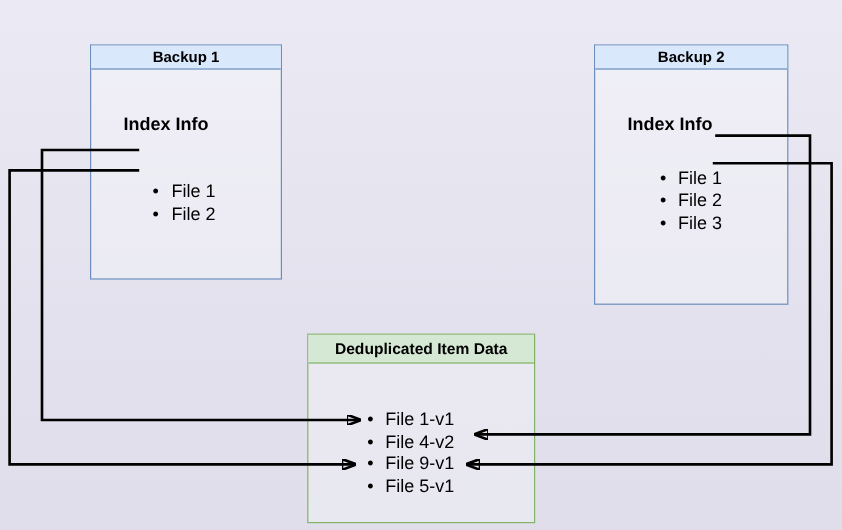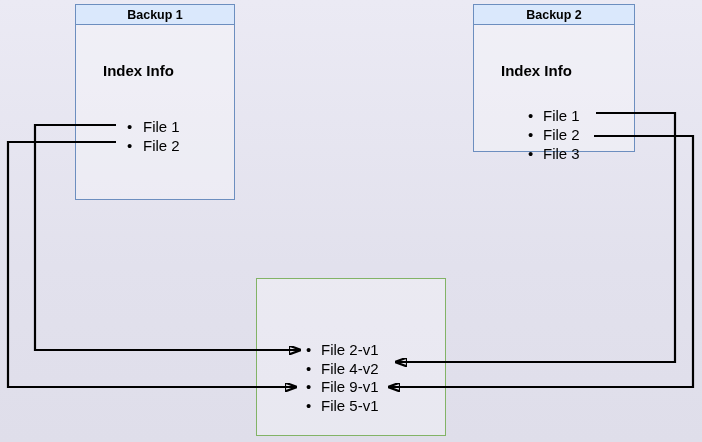--- a/index.html
+++ b/index.html
@@ -12,21 +12,21 @@
     width: 702px;
     height: 442px;
     overflow: hidden;
     background: linear-gradient(180deg, #ebeaf4 0%, #e2e1ed 60%, #dfdeea 100%);
   }
   .box {
     position: absolute;
     box-sizing: border-box;
     background: rgba(255,255,255,0.30);
   }
-  .box.blue  { border: 1.5px solid var(--backup-border); }
+  .box.blue  { border: 1.5px solid var(--backup-border); margin-top: 33px; }
   .box.green { border: 1.5px solid var(--dedup-border); }
   .box-header {
     box-sizing: border-box;
     width: 100%;
     display: flex;
     align-items: center;
     justify-content: center;
     font-weight: bold;
   }
   .blue .box-header {
@@ -86,44 +86,45 @@
         <span class="bullet">•</span>
         <span>File 1</span>
       </li>
       <li>
         <span class="bullet">•</span>
         <span>File 2</span>
       </li>
     </ul>
   </div>
 
-  <div class="box blue b2" style="left:473px; top:4px; width:162px; height:148px;">
+  <div class="box blue b2" style="left:495px; top:4px; width:162px; height:217px;">
     <div class="box-header">Backup 2</div>
     <div class="section-label" style="left:27px; top:57px;">Index Info</div>
     <ul class="filelist" style="left:54px; top:101px;">
       <li>
         <span class="bullet">•</span>
         <span>File 1</span>
       </li>
       <li>
         <span class="bullet">•</span>
         <span>File 2</span>
       </li>
       <li>
         <span class="bullet">•</span>
         <span>File 3</span>
       </li>
     </ul>
   </div>
 
   <div class="box green dd" style="left:256px; top:278px; width:190px; height:158px;">
+    <div class="box-header">Deduplicated Item Data</div>
     <ul class="filelist" style="left:49px; top:62px;">
       <li>
         <span class="bullet">•</span>
-        <span>File 2-v1</span>
+        <span>File 1-v1</span>
       </li>
       <li>
         <span class="bullet">•</span>
         <span>File 4-v2</span>
       </li>
       <li>
         <span class="bullet">•</span>
         <span>File 9-v1</span>
       </li>
       <li>

